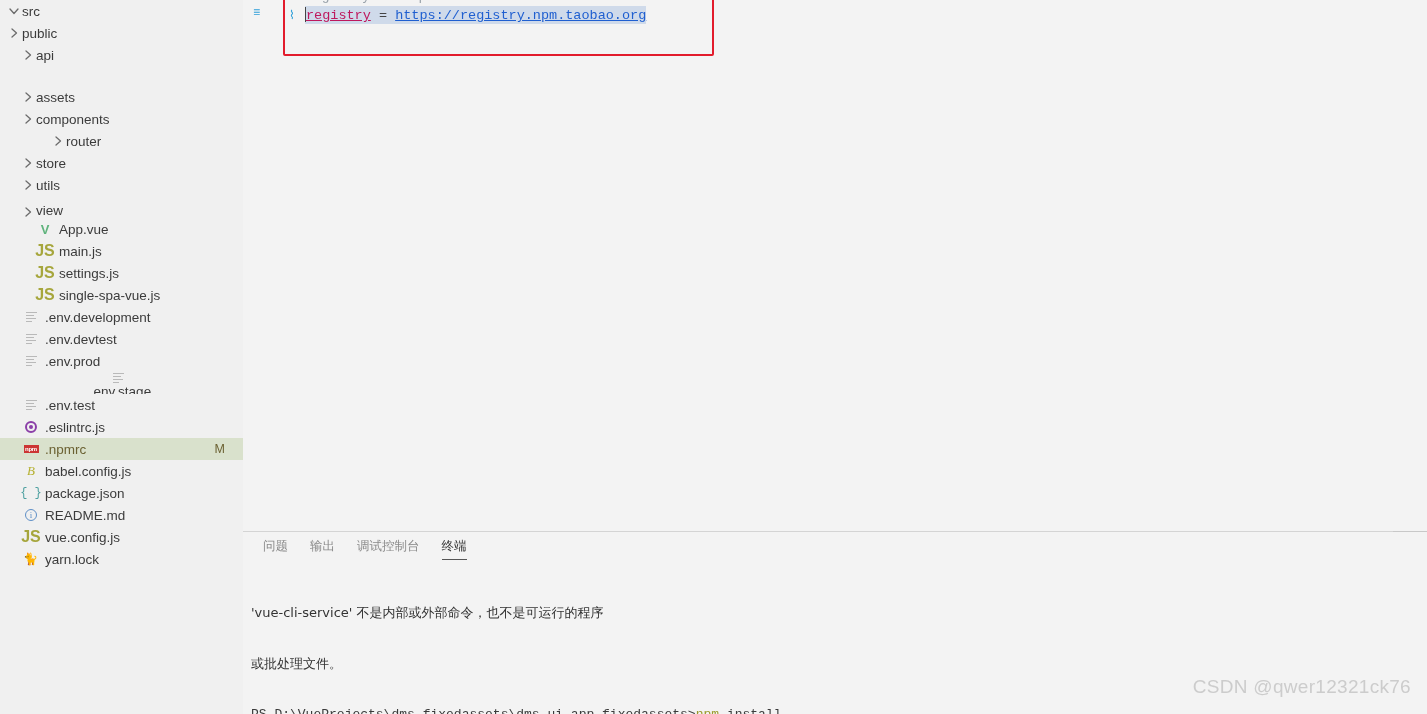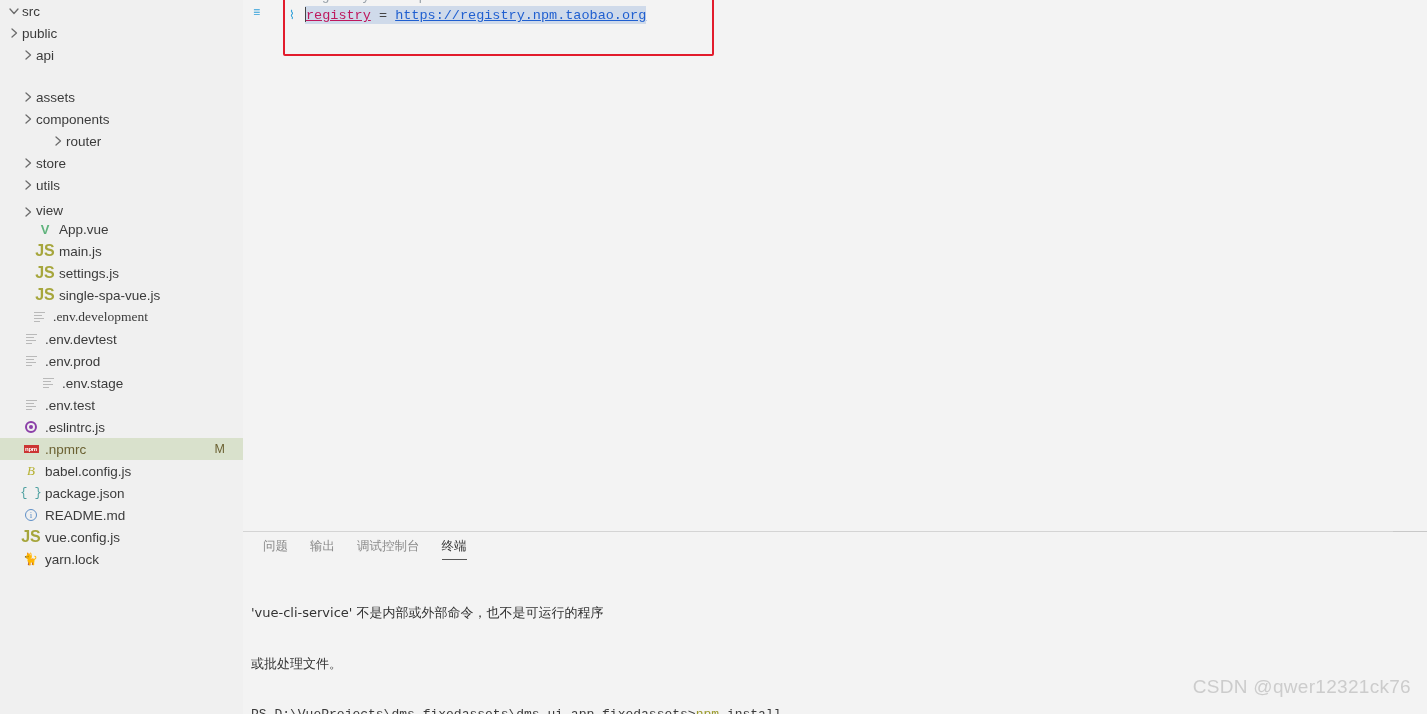--- a/index.html
+++ b/index.html
@@ -334,21 +334,21 @@
           </span>
           <span class="tree-label">settings.js</span>
         </div>
         <div class="tree-row" style="padding-left: 20px;">
           <span class="twisty"></span>
           <span class="icon-slot">
             <span class="ic-js">JS</span>
           </span>
           <span class="tree-label">single-spa-vue.js</span>
         </div>
-        <div class="tree-row" style="padding-left: 14px; font-family: Liberation Serif, serif;">
+        <div class="tree-row" style="padding-left: 6px;">
           <span class="twisty"></span>
           <span class="icon-slot">
             <span class="ic-lines">
               <i></i>
               <i></i>
               <i></i>
               <i></i>
             </span>
           </span>
           <span class="tree-label">.env.development</span>
@@ -370,21 +370,21 @@
           <span class="icon-slot">
             <span class="ic-lines">
               <i></i>
               <i></i>
               <i></i>
               <i></i>
             </span>
           </span>
           <span class="tree-label">.env.prod</span>
         </div>
-        <div class="tree-row" style="padding-left: 23px;">
+        <div class="tree-row" style="padding-left: 8px; flex-direction: column;">
           <span class="twisty"></span>
           <span class="icon-slot">
             <span class="ic-lines">
               <i></i>
               <i></i>
               <i></i>
               <i></i>
             </span>
           </span>
           <span class="tree-label">.env.stage</span>

